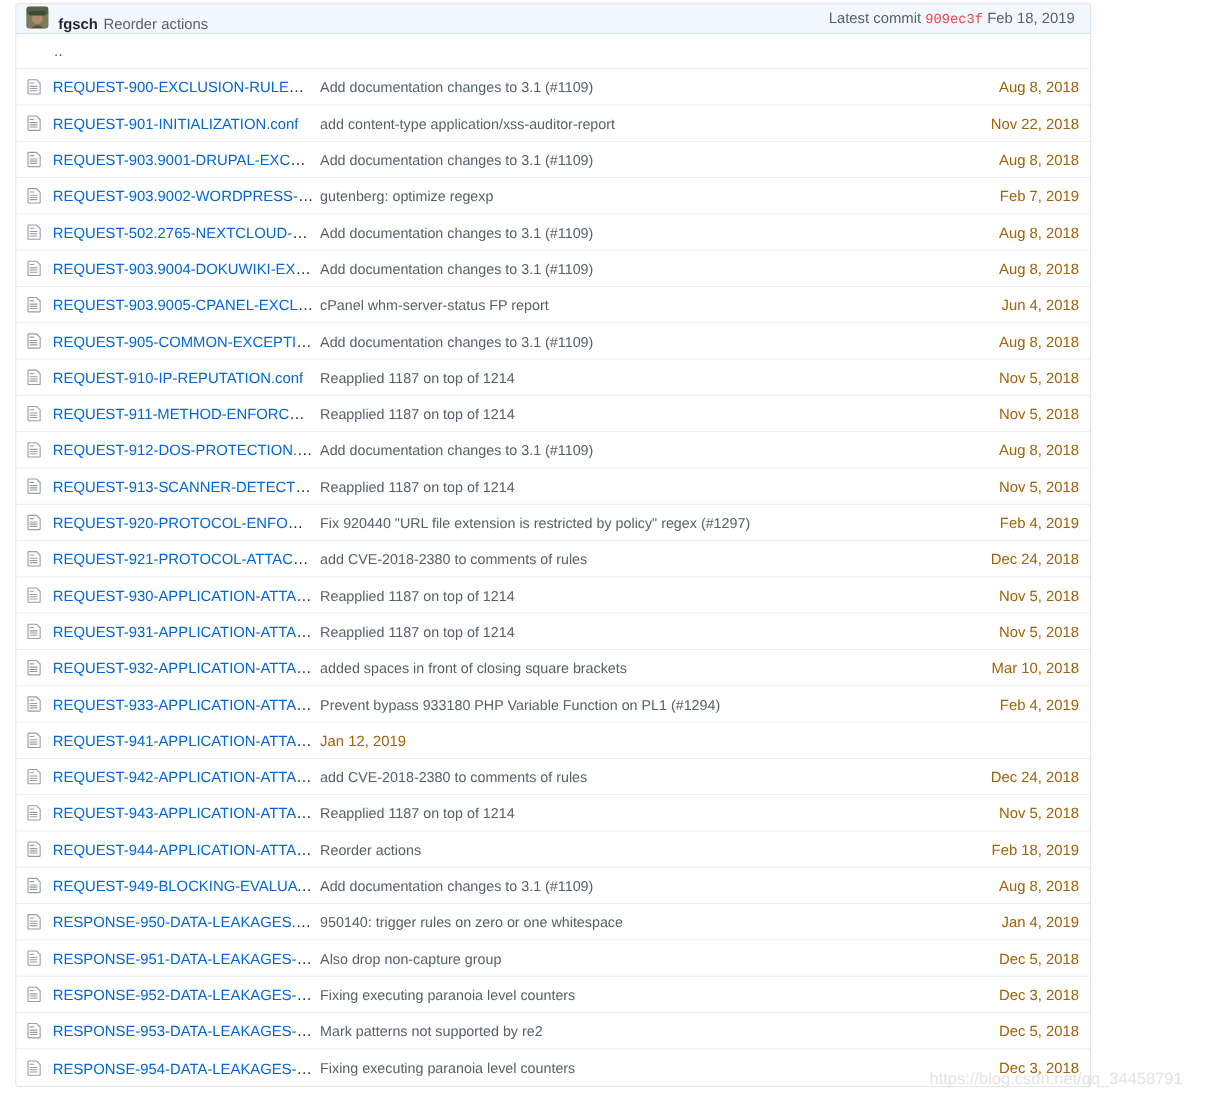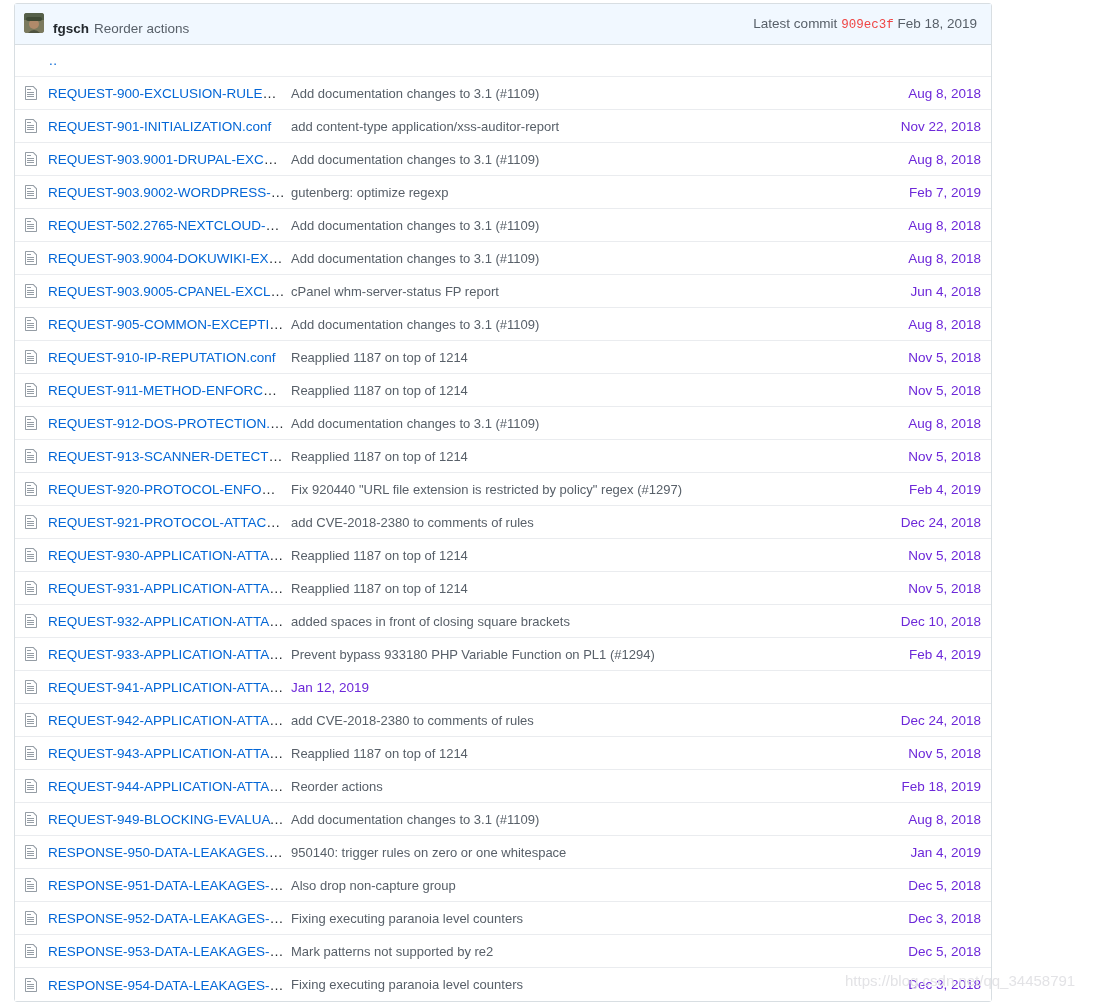--- a/index.html
+++ b/index.html
@@ -28,21 +28,21 @@
     box-sizing: border-box;
     background: #fff;
   }
 
   
   #commit-header {
     display: flex;
     align-items: center;
     background: #f1f8ff;
     border-bottom: 1px solid #d8dee2;
-    height: 41px;
+    height: 27px;
     padding: 0 10px 0 9px;
     box-sizing: border-box;
     font-size: 13.5px;
   }
   #commit-header .avatar {
     width: 20px;
     height: 20px;
     border-radius: 3px;
     flex: 0 0 auto;
     margin-right: 9px;
@@ -134,21 +134,21 @@
     min-width: 0;
     overflow: hidden;
     white-space: nowrap;
     text-overflow: ellipsis;
     color: #586069;
     font-size: 13px;
     padding-right: 12px;
   }
   .cell-date {
     flex: 0 0 auto;
-    color: #6d28d9;
+    color: #a16207;
     font-size: 13.5px;
     text-align: right;
     white-space: nowrap;
   }
 
   
   #watermark {
     position: absolute;
     left: 845px;
     top: 972px;
@@ -401,21 +401,21 @@
   <div class="file-row">
     <span class="cell-icon">
       <svg width="16" height="16" viewBox="0 0 14 16" aria-hidden="true">
         <path fill="currentColor" d="M6 5H2V4h4v1zM2 8h7V7H2v1zm0 2h7V9H2v1zm0 2h7v-1H2v1zm10-7.5V14c0 .55-.45 1-1 1H1c-.55 0-1-.45-1-1V2c0-.55.45-1 1-1h7.5L12 4.5zM11 5L8 2H1v12h10V5z"></path>
       </svg>
     </span>
     <span class="cell-name">
       <a href="#">REQUEST-932-APPLICATION-ATTAC...</a>
     </span>
     <span class="cell-msg">added spaces in front of closing square brackets</span>
-    <span class="cell-date">Dec 10, 2018</span>
+    <span class="cell-date">Mar 10, 2018</span>
   </div>
 
   <div class="file-row">
     <span class="cell-icon">
       <svg width="16" height="16" viewBox="0 0 14 16" aria-hidden="true">
         <path fill="currentColor" d="M6 5H2V4h4v1zM2 8h7V7H2v1zm0 2h7V9H2v1zm0 2h7v-1H2v1zm10-7.5V14c0 .55-.45 1-1 1H1c-.55 0-1-.45-1-1V2c0-.55.45-1 1-1h7.5L12 4.5zM11 5L8 2H1v12h10V5z"></path>
       </svg>
     </span>
     <span class="cell-name">
       <a href="#">REQUEST-933-APPLICATION-ATTAC...</a>

